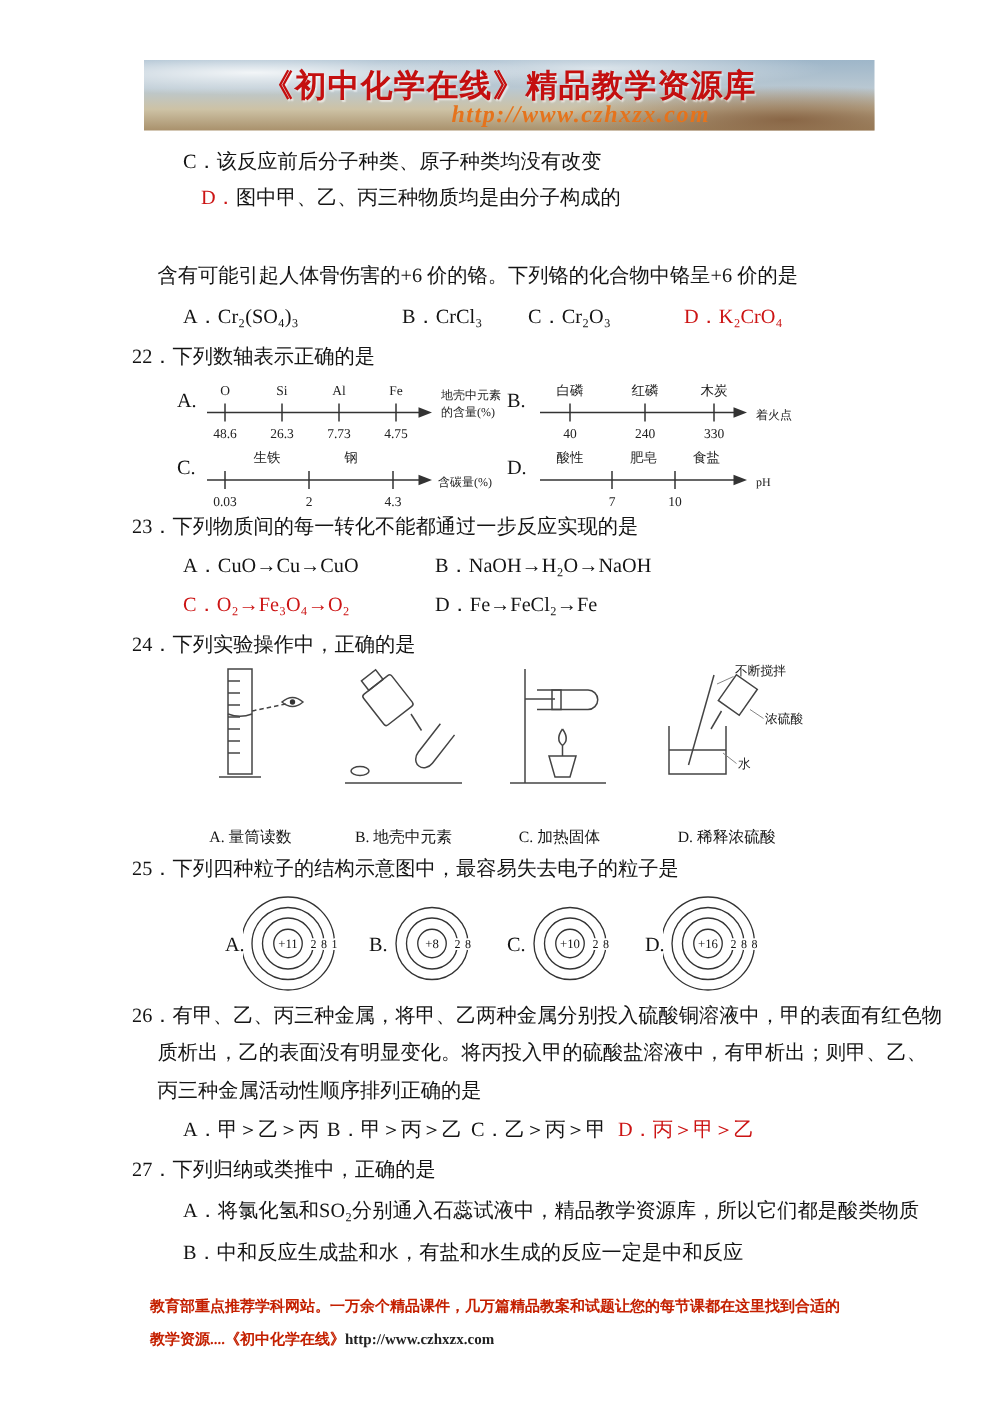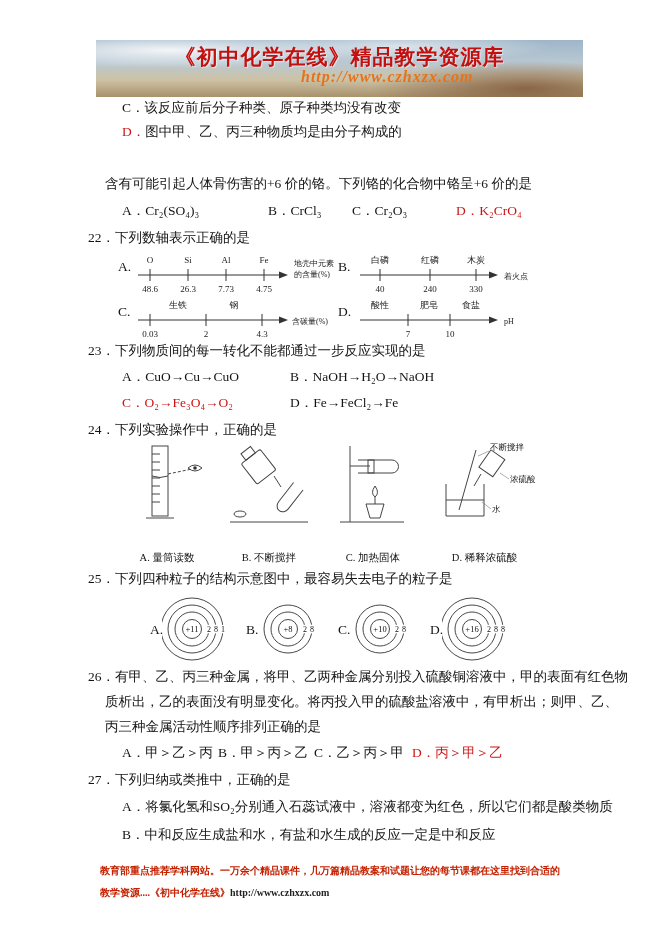--- a/index.html
+++ b/index.html
@@ -3,21 +3,21 @@
 <meta charset="utf-8">
 <style>
   * { margin:0; padding:0; box-sizing:border-box; }
   html,body { background:#ffffff; }
   .page { position:relative; width:661px; height:935px; background:#ffffff; overflow:hidden;
           font-family:"Liberation Serif","DejaVu Serif",serif; color:#141414; }
   .t   { position:absolute; white-space:nowrap; font-size:13.5px; line-height:1.4; }
   .abs { position:absolute; }
   .red { color:#cc1414; }
   
-  .banner { position:absolute; left:96px; top:40px; width:487px; height:57px; overflow:hidden;
+  .banner { position:absolute; left:96px; top:40px; width:487px; height:47px; overflow:hidden;
     background:
       radial-gradient(ellipse 45% 70% at 88% 85%, rgba(128,90,58,.85), rgba(128,90,58,0) 70%),
       radial-gradient(ellipse 55% 45% at 15% 18%, rgba(255,255,255,.85), rgba(255,255,255,0) 70%),
       radial-gradient(ellipse 45% 40% at 62% 12%, rgba(255,255,255,.6), rgba(255,255,255,0) 70%),
       linear-gradient(180deg,#9eb6c9 0%,#b9c8d2 40%,#cdc2a5 70%,#a9916c 100%); }
   .banner-title { position:absolute; left:0; right:0; top:3px; text-align:center; color:#c40f0f;
       font-weight:bold; font-size:21px; letter-spacing:1px; text-shadow:1px 1px 1px rgba(255,255,255,.6); }
   .banner-url { position:absolute; left:205px; top:28px; color:#e5731c; font-weight:bold;
       font-style:italic; font-size:16px; letter-spacing:1px; }
   
@@ -40,21 +40,21 @@
 <body>
 
 <div class="page">
 
   <div class="banner">
     <div class="banner-title">《初中化学在线》精品教学资源库</div>
     <div class="banner-url">http://www.czhxzx.com</div>
   </div>
 
   <div class="t" style="left:122px;top:99px">C．该反应前后分子种类、原子种类均没有改变</div>
-  <div class="t" style="left:122px;top:123px"><span class="red">D．</span><span>图中甲、乙、丙三种物质均是由分子构成的</span></div>
+  <div class="t" style="left:134px;top:123px"><span class="red">D．</span><span>图中甲、乙、丙三种物质均是由分子构成的</span></div>
 
   <div class="t" style="left:105px;top:175px">含有可能引起人体骨伤害的+6 价的铬。下列铬的化合物中铬呈+6 价的是</div>
   <div class="t" style="left:122px;top:202px">A．Cr₂(SO₄)₃</div>
   <div class="t" style="left:268px;top:202px">B．CrCl₃</div>
   <div class="t" style="left:352px;top:202px">C．Cr₂O₃</div>
   <div class="t red" style="left:456px;top:202px">D．K₂CrO₄</div>
 
   <div class="t" style="left:88px;top:229px">22．下列数轴表示正确的是</div>
 
   <span class="t" style="left:118px;top:258px">A.</span>
@@ -180,21 +180,21 @@
     <line class="sk" x1="49" y1="34" x2="42" y2="46"></line>
     <text class="lbl8" x="58" y="10">不断搅拌</text>
     <line x1="57" y1="11" x2="46" y2="16" stroke="#777" stroke-width="0.6"></line>
     <text class="lbl8" x="78" y="42">浓硫酸</text>
     <line x1="77" y1="39" x2="68" y2="33" stroke="#777" stroke-width="0.6"></line>
     <text class="lbl8" x="60" y="72">水</text>
     <line x1="59" y1="69" x2="50" y2="62" stroke="#777" stroke-width="0.6"></line>
   </svg>
 
   <div class="caption" style="left:122px;top:531px;width:90px">A. 量筒读数</div>
-  <div class="caption" style="left:224px;top:531px;width:90px">B. 不断搅拌</div>
+  <div class="caption" style="left:224px;top:531px;width:90px">B. 地壳中元素</div>
   <div class="caption" style="left:328px;top:531px;width:90px">C. 加热固体</div>
   <div class="caption" style="left:432px;top:531px;width:105px">D. 稀释浓硫酸</div>
 
   <div class="t" style="left:88px;top:570px">25．下列四种粒子的结构示意图中，最容易失去电子的粒子是</div>
 
   <span class="t" style="left:150px;top:621px">A.</span>
   <svg class="abs" style="left:162px;top:597px" width="80" height="64" viewBox="0 0 80 64">
     <circle class="pc" cx="30" cy="32" r="9.5"></circle>
     <circle class="pc" cx="30" cy="32" r="17"></circle>
     <circle class="pc" cx="30" cy="32" r="24"></circle>
@@ -239,19 +239,19 @@
 
   <div class="t" style="left:88px;top:668px">26．有甲、乙、丙三种金属，将甲、乙两种金属分别投入硫酸铜溶液中，甲的表面有红色物</div>
   <div class="t" style="left:105px;top:693px">质析出，乙的表面没有明显变化。将丙投入甲的硫酸盐溶液中，有甲析出；则甲、乙、</div>
   <div class="t" style="left:105px;top:718px">丙三种金属活动性顺序排列正确的是</div>
   <div class="t" style="left:122px;top:744px">A．甲＞乙＞丙</div>
   <div class="t" style="left:218px;top:744px">B．甲＞丙＞乙</div>
   <div class="t" style="left:314px;top:744px">C．乙＞丙＞甲</div>
   <div class="t red" style="left:412px;top:744px">D．丙＞甲＞乙</div>
 
   <div class="t" style="left:88px;top:771px">27．下列归纳或类推中，正确的是</div>
-  <div class="t" style="left:122px;top:798px">A．将氯化氢和SO₂分别通入石蕊试液中，溶液都变为红色，所以它们都是酸类物质</div>
+  <div class="t" style="left:122px;top:798px">A．将氯化氢和SO₂分别通入石蕊试液中，精品教学资源库，所以它们都是酸类物质</div>
   <div class="t" style="left:122px;top:826px">B．中和反应生成盐和水，有盐和水生成的反应一定是中和反应</div>
 
   <div class="footer-line" style="left:100px;top:864px">教育部重点推荐学科网站。一万余个精品课件，几万篇精品教案和试题让您的每节课都在这里找到合适的</div>
   <div class="footer-line" style="left:100px;top:886px"><span>教学资源....《初中化学在线》</span><span class="footer-url">http://www.czhxzx.com</span></div>
 
 </div>
 
 </body></html>

